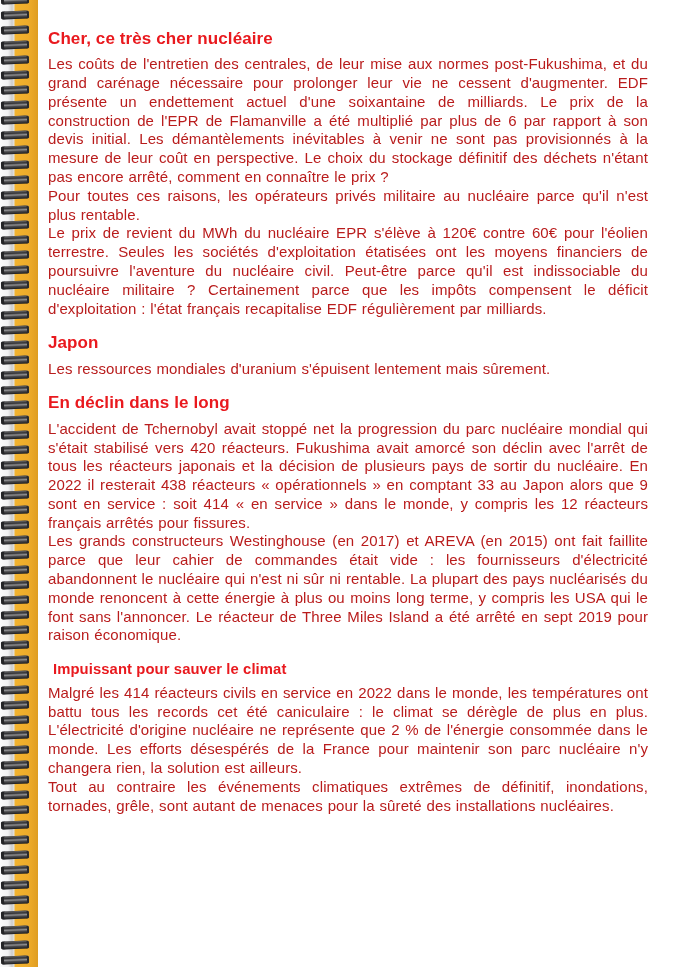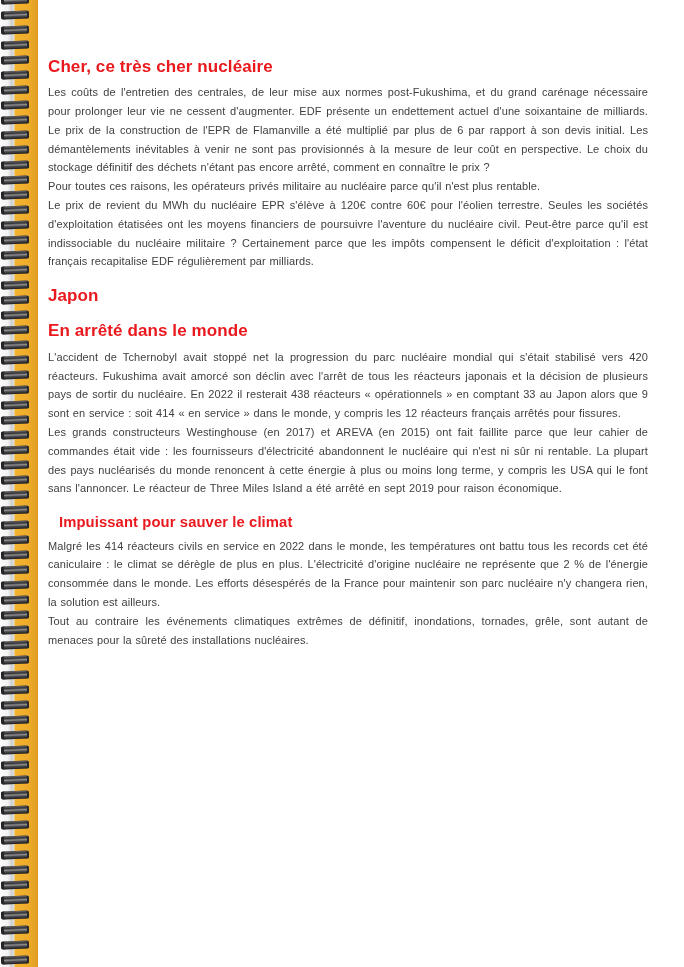--- a/index.html
+++ b/index.html
@@ -34,41 +34,41 @@
     border-radius: 2px;
     background: linear-gradient(180deg,
       #6f6f71 0%, #323234 28%, #8e8e90 50%, #4a4a4c 68%, #1f1f21 100%);
     box-shadow: inset 3px 0 0 #252527, inset -2px 0 0 #2a2a2c;
     transform: rotate(-2.5deg);
   }
 
   
   .page-content {
     position: absolute;
-    left: 48px; top: 56px;
+    left: 48px; top: 28px;
     width: 600px;
   }
   .section-heading {
     font-size: 17px;
     line-height: 1.25;
     font-weight: 700;
     color: #e9191e;
     margin: 14px 0 6px 0;
     letter-spacing: 0.1px;
   }
   .section:first-child .section-heading { margin-top: 0; }
   .section-heading.small {
     font-size: 14.8px;
-    margin: 15px 0 5px 11px;
+    margin: 15px 0 5px 5px;
   }
   .section p {
-    font-size: 11px;
+    font-size: 15px;
     line-height: 18.8px;
     text-align: justify;
-    color: #404040;
+    color: #b91c1c;
     letter-spacing: 0.1px;
     word-spacing: 0.5px;
   }
 </style>
 </head>
 <body>
 
 <div class="binding">
   <div class="coils">
       <div class="coil"></div>
@@ -143,24 +143,25 @@
 
   <div class="section">
     <h2 class="section-heading">Cher, ce très cher nucléaire</h2>
     <p>Les coûts de l'entretien des centrales, de leur mise aux normes post-Fukushima, et du grand carénage nécessaire pour prolonger leur vie ne cessent d'augmenter. EDF présente un endettement actuel d'une soixantaine de milliards. Le prix de la construction de l'EPR de Flamanville a été multiplié par plus de 6 par rapport à son devis initial. Les démantèlements inévitables à venir ne sont pas provisionnés à la mesure de leur coût en perspective. Le choix du stockage définitif des déchets n'étant pas encore arrêté, comment en connaître le prix ?</p>
     <p>Pour toutes ces raisons, les opérateurs privés militaire au nucléaire parce qu'il n'est plus rentable.</p>
     <p>Le prix de revient du MWh du nucléaire EPR s'élève à 120€ contre 60€ pour l'éolien terrestre. Seules les sociétés d'exploitation étatisées ont les moyens financiers de poursuivre l'aventure du nucléaire civil. Peut-être parce qu'il est indissociable du nucléaire militaire ? Certainement parce que les impôts compensent le déficit d'exploitation : l'état français recapitalise EDF régulièrement par milliards.</p>
   </div>
 
   <div class="section">
     <h2 class="section-heading">Japon</h2>
+    <p>Les ressources mondiales d'uranium s'épuisent lentement mais sûrement.</p>
   </div>
 
   <div class="section">
-    <h2 class="section-heading">En arrêté dans le monde</h2>
+    <h2 class="section-heading">En déclin dans le long</h2>
     <p>L'accident de Tchernobyl avait stoppé net la progression du parc nucléaire mondial qui s'était stabilisé vers 420 réacteurs. Fukushima avait amorcé son déclin avec l'arrêt de tous les réacteurs japonais et la décision de plusieurs pays de sortir du nucléaire. En 2022 il resterait 438 réacteurs « opérationnels » en comptant 33 au Japon alors que 9 sont en service : soit 414 « en service » dans le monde, y compris les 12 réacteurs français arrêtés pour fissures.</p>
     <p>Les grands constructeurs Westinghouse (en 2017) et AREVA (en 2015) ont fait faillite parce que leur cahier de commandes était vide : les fournisseurs d'électricité abandonnent le nucléaire qui n'est ni sûr ni rentable. La plupart des pays nucléarisés du monde renoncent à cette énergie à plus ou moins long terme, y compris les USA qui le font sans l'annoncer. Le réacteur de Three Miles Island a été arrêté en sept 2019 pour raison économique.</p>
   </div>
 
   <div class="section">
     <h2 class="section-heading small">Impuissant pour sauver le climat</h2>
     <p>Malgré les 414 réacteurs civils en service en 2022 dans le monde, les températures ont battu tous les records cet été caniculaire : le climat se dérègle de plus en plus. L'électricité d'origine nucléaire ne représente que 2 % de l'énergie consommée dans le monde. Les efforts désespérés de la France pour maintenir son parc nucléaire n'y changera rien, la solution est ailleurs.</p>
     <p>Tout au contraire les événements climatiques extrêmes de définitif, inondations, tornades, grêle, sont autant de menaces pour la sûreté des installations nucléaires.</p>
   </div>
 

